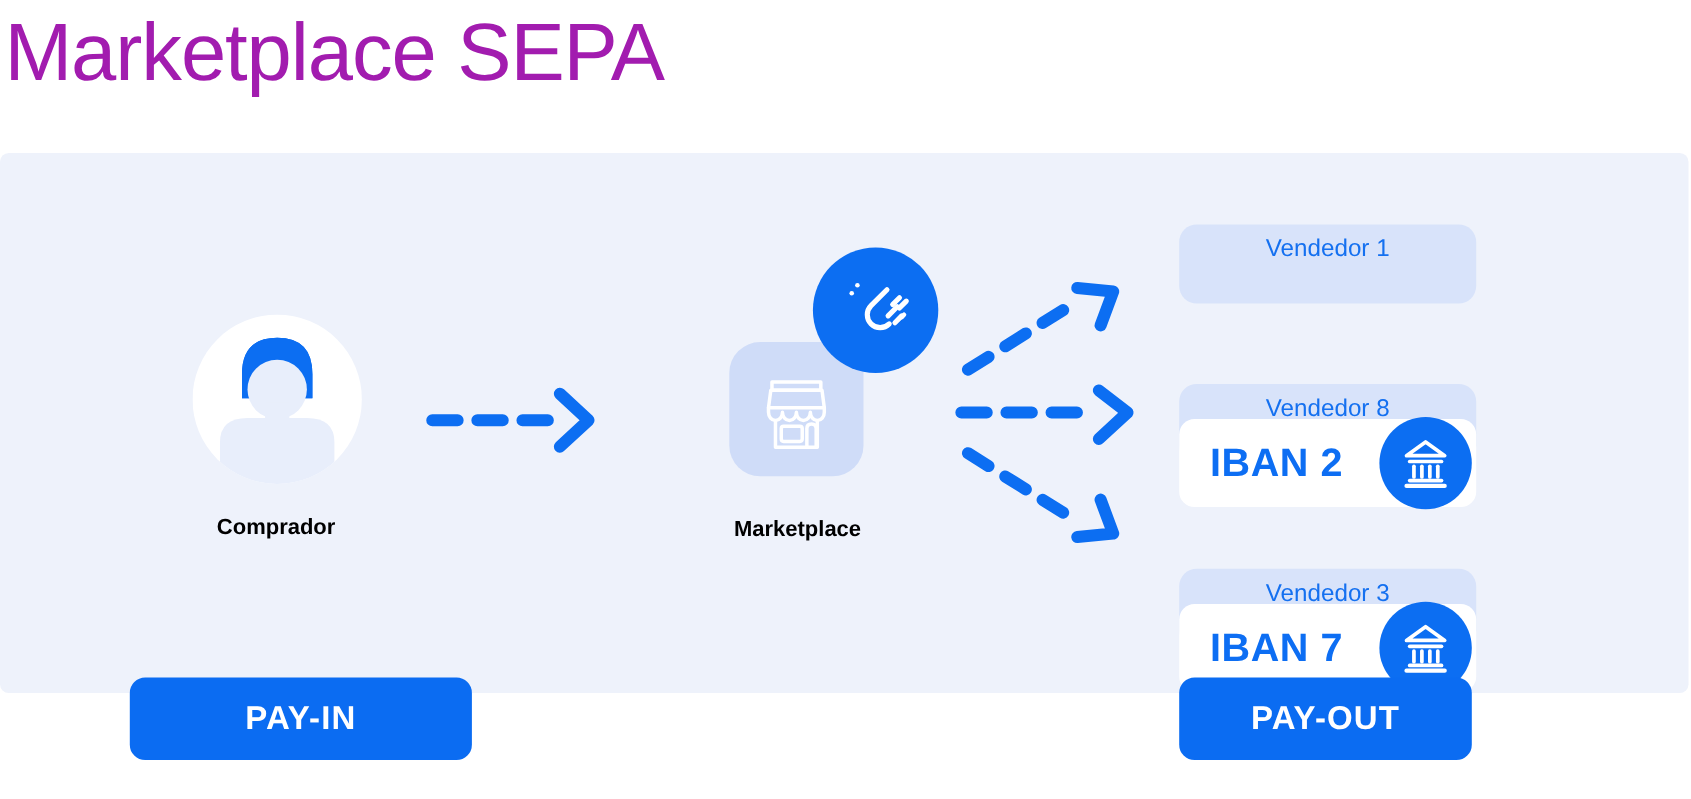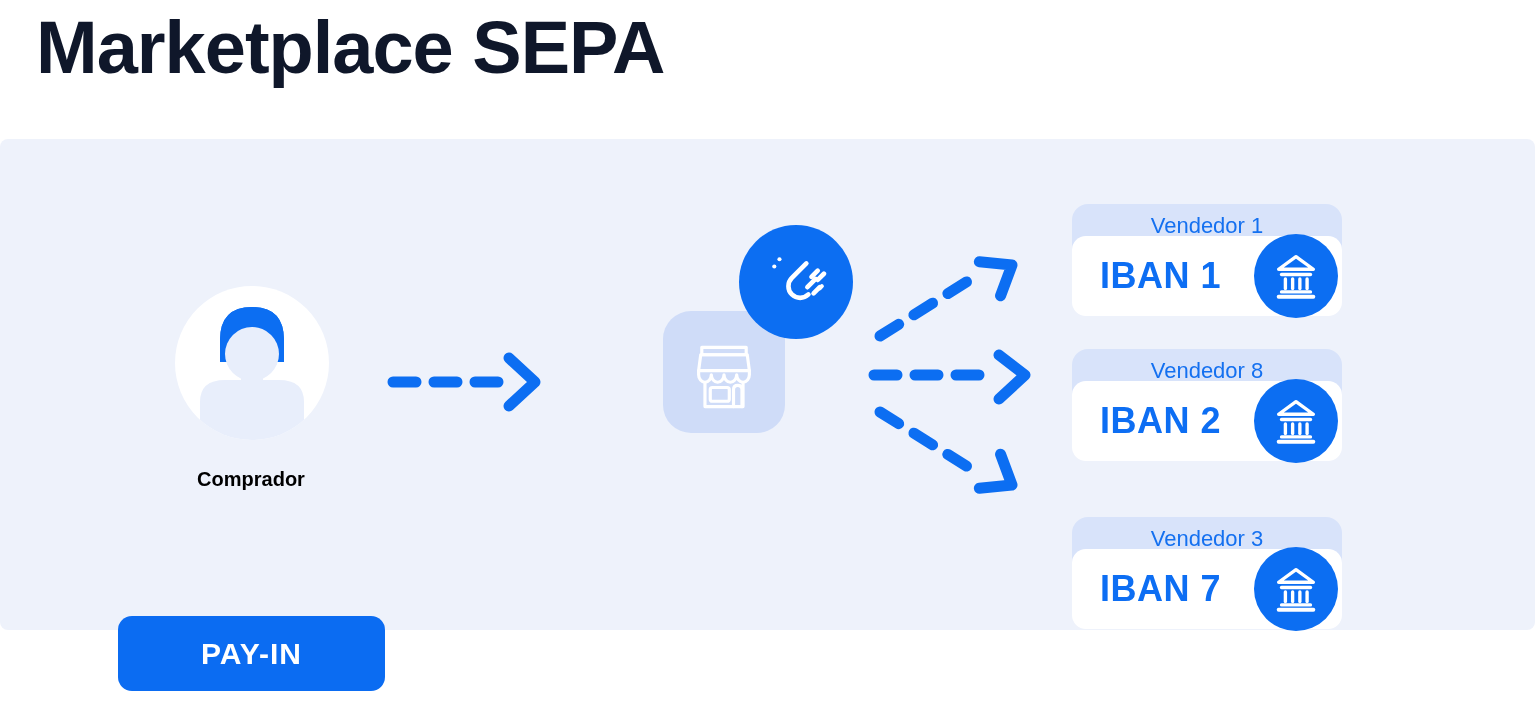--- a/index.html
+++ b/index.html
@@ -3,22 +3,22 @@
 <meta charset="utf-8">
 <style>
   html,body{margin:0;padding:0;background:#ffffff;}
   .stage{
     position:relative;width:1537px;height:726px;overflow:hidden;
     font-family:"Liberation Sans", sans-serif;
   }
   .abs{position:absolute;}
   .page-title{
     left:4px;top:0px;width:900px;
-    font-size:74px;font-weight:700;letter-spacing:-1px;
-    color:#0f172a;line-height:96px;margin-left:32px;
+    font-size:74px;font-weight:400;letter-spacing:-1px;
+    color:#a21caf;line-height:96px;
   }
   .panel{
     left:0;top:139px;width:1535px;height:491px;
     background:#eef2fb;border-radius:8px;
   }
   
   .avatar{left:175px;top:286px;width:154px;height:154px;}
   .node-label{
     font-size:20px;font-weight:700;color:#000000;text-align:center;
   }
@@ -57,21 +57,21 @@
     position:absolute;left:182px;top:-2px;width:84px;height:84px;border-radius:50%;
     background:#0c6ef2;display:flex;align-items:center;justify-content:center;
   }
   
   .pay-btn{
     height:75px;background:#0b6cf2;border:none;border-radius:14px;
     color:#ffffff;font-size:30px;font-weight:700;letter-spacing:1px;
     font-family:"Liberation Sans", sans-serif;
     display:flex;align-items:center;justify-content:center;cursor:pointer;
   }
-  .pay-in{left:118px;top:616px;width:267px;}
+  .pay-in{left:118px;top:616px;width:311px;}
   .pay-out{left:1072px;top:616px;width:266px;}
 </style>
 </head>
 <body>
 
 <div class="stage">
 
   <div class="abs page-title">Marketplace SEPA</div>
 
   <div class="abs panel"></div>
@@ -116,51 +116,37 @@
       <path d="M40 12 L26 26 A11.3 11.3 0 1 0 42 42"></path>
       <path d="M45 25 L51 19"></path>
       <path d="M41 35 L49 27"></path>
       <path d="M51 28 L57 22"></path>
       <path d="M47 41 L53 35"></path>
       <path d="M53 36 L55 34" stroke-width="4"></path>
       <circle cx="14" cy="8" r="2" fill="#ffffff" stroke="none"></circle>
       <circle cx="9" cy="15" r="2" fill="#ffffff" stroke="none"></circle>
     </svg>
   </div>
+  <div class="abs node-label marketplace-label">Marketplace</div>
 
   <svg class="abs arrow-svg" style="left:862px;top:240px;" width="185" height="265">
 
     <line x1="18" y1="96" x2="114" y2="36" stroke="#0c6ef2" stroke-width="11" stroke-linecap="round" stroke-dasharray="22 18"></line>
     <polyline points="-26,-20 0,0 -26,20" fill="none" stroke="#0c6ef2" stroke-width="11" stroke-linecap="round" stroke-linejoin="round" transform="translate(150,25) rotate(-32)"></polyline>
 
     <line x1="12" y1="135" x2="128" y2="135" stroke="#0c6ef2" stroke-width="11" stroke-linecap="round" stroke-dasharray="23 18"></line>
     <polyline points="-26,-20 0,0 -26,24" fill="none" stroke="#0c6ef2" stroke-width="11" stroke-linecap="round" stroke-linejoin="round" transform="translate(163,135)"></polyline>
 
     <line x1="18" y1="172" x2="114" y2="232" stroke="#0c6ef2" stroke-width="11" stroke-linecap="round" stroke-dasharray="22 18"></line>
     <polyline points="-26,-20 0,0 -26,20" fill="none" stroke="#0c6ef2" stroke-width="11" stroke-linecap="round" stroke-linejoin="round" transform="translate(150,245) rotate(32)"></polyline>
   </svg>
 
   <div class="abs vendor" style="top:181px;">
     <div class="vendor-header">
       <span>Vendedor 1</span>
-    </div>
-    <div class="vendor-body">
-      <span class="iban">IBAN 1</span>
-      <span class="bank-badge">
-        <svg width="54" height="54" viewBox="0 0 56 56" fill="none" stroke="#ffffff" stroke-width="3.5" stroke-linecap="round" stroke-linejoin="round">
-          <path d="M10 21 L28 8 L46 21 Z"></path>
-          <line x1="13" y1="26.5" x2="43" y2="26.5"></line>
-          <line x1="17" y1="31" x2="17" y2="41"></line>
-          <line x1="24.5" y1="31" x2="24.5" y2="41"></line>
-          <line x1="32" y1="31" x2="32" y2="41"></line>
-          <line x1="39.5" y1="31" x2="39.5" y2="41"></line>
-          <line x1="13" y1="44.5" x2="43" y2="44.5"></line>
-          <line x1="10" y1="49.5" x2="46" y2="49.5" stroke-width="4"></line>
-        </svg>
-      </span>
     </div>
   </div>
 
   <div class="abs vendor" style="top:326px;">
     <div class="vendor-header">
       <span>Vendedor 8</span>
     </div>
     <div class="vendor-body">
       <span class="iban">IBAN 2</span>
       <span class="bank-badge">
@@ -193,14 +179,15 @@
           <line x1="32" y1="31" x2="32" y2="41"></line>
           <line x1="39.5" y1="31" x2="39.5" y2="41"></line>
           <line x1="13" y1="44.5" x2="43" y2="44.5"></line>
           <line x1="10" y1="49.5" x2="46" y2="49.5" stroke-width="4"></line>
         </svg>
       </span>
     </div>
   </div>
 
   <button class="abs pay-btn pay-in">PAY-IN</button>
+  <button class="abs pay-btn pay-out">PAY-OUT</button>
 
 </div>
 
 </body></html>

